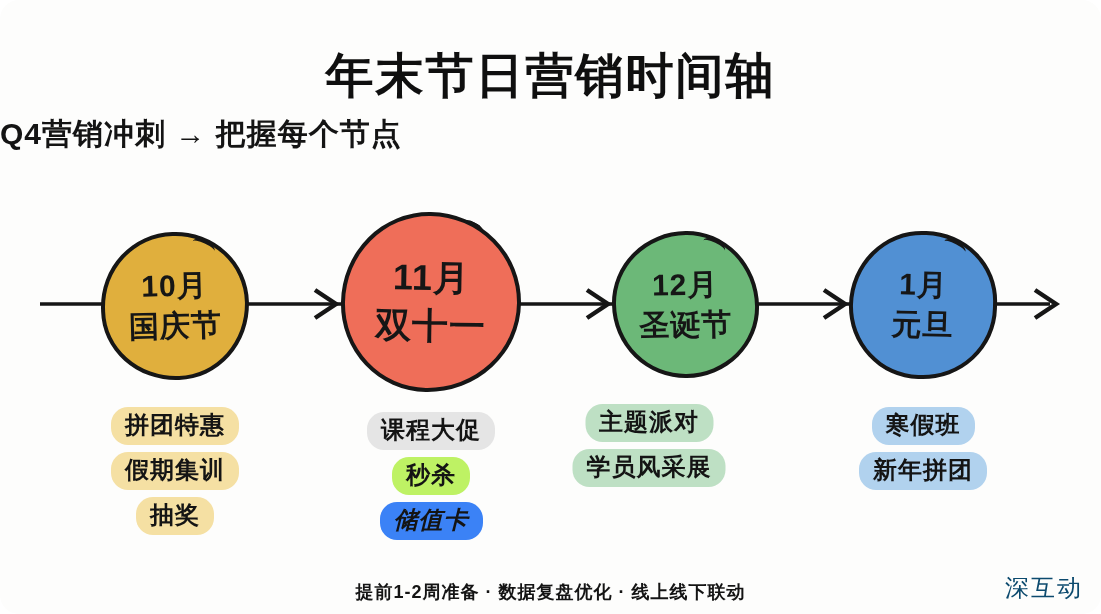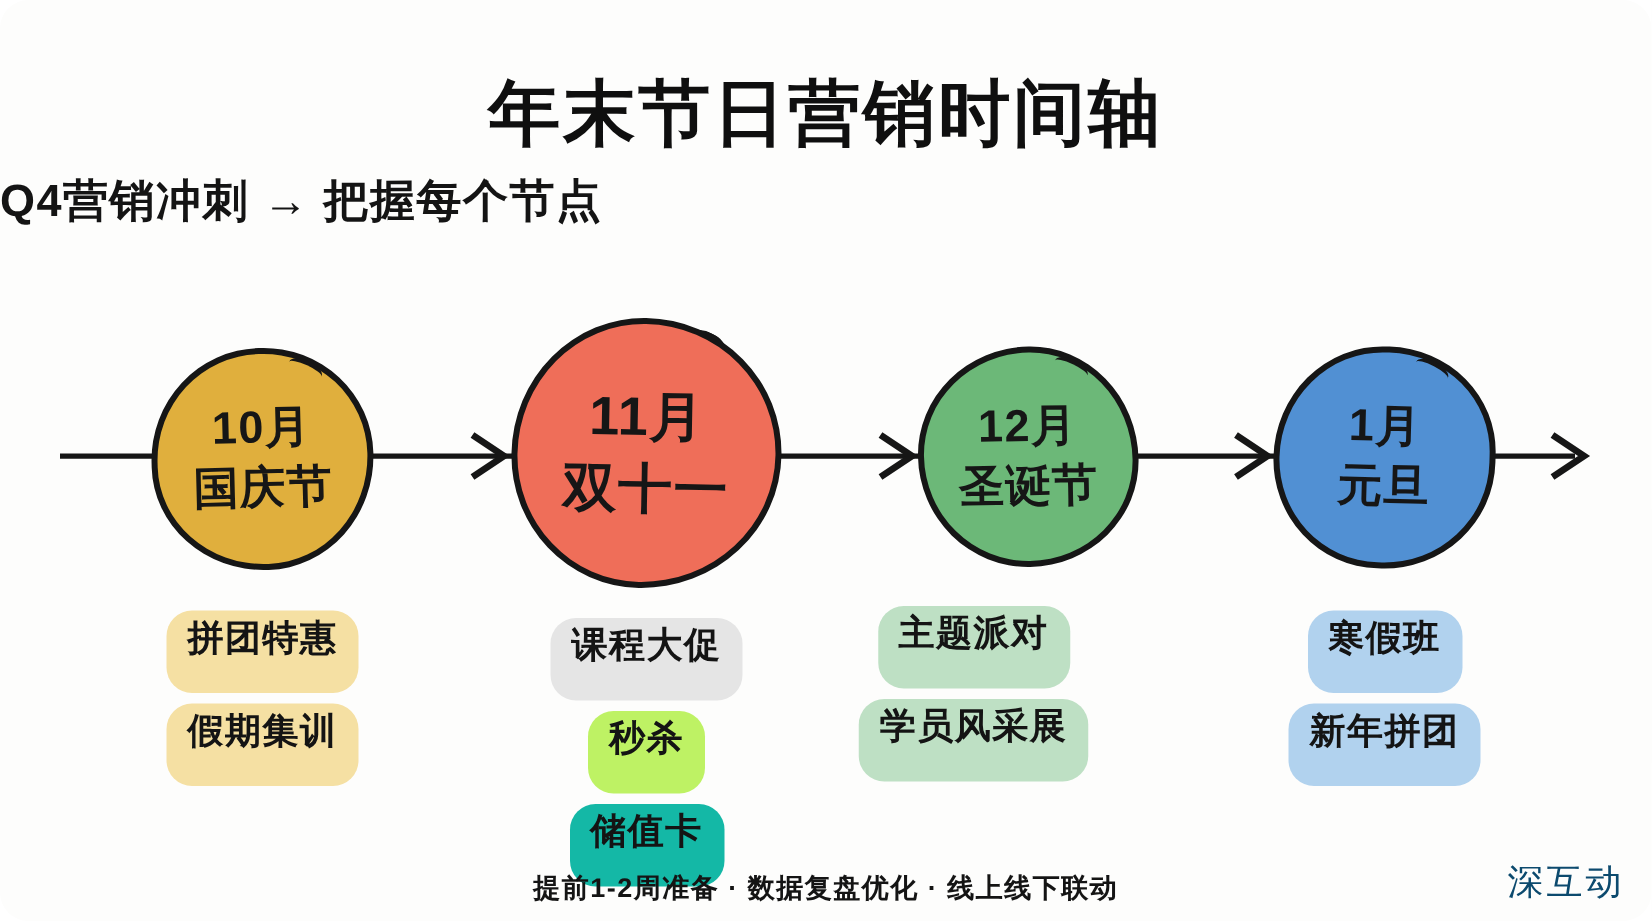--- a/index.html
+++ b/index.html
@@ -64,21 +64,21 @@
     transform:translateX(-50%);
   }
   .tg-0{left:175px;top:407px;}
   .tg-1{left:431px;top:412px;}
   .tg-2{left:649px;top:404px;}
   .tg-3{left:923px;top:407px;}
   .tag{
     display:inline-block;
     font-size:24px;font-weight:800;letter-spacing:1px;
     color:#141414;
-    padding:2px 14px 21px;
+    padding:2px 14px 4px;
     border-radius:17px;
     white-space:nowrap;
   }
   .footer-note{
     position:absolute;top:543px;left:0;width:100%;
     text-align:center;
     font-size:18px;font-weight:700;letter-spacing:1px;
     color:#141414;
     margin-top:37px;
   }
@@ -104,30 +104,31 @@
     <polyline points="1035,290 1056,304 1035,318" fill="none" stroke="#161616" stroke-width="4.5"></polyline>
   </svg>
 
   <div class="node-circle node-0" style="background-color: rgb(224, 175, 61);">
     <div>10月</div>
     <div>国庆节</div>
   </div>
   <div class="tag-group tg-0">
     <span class="tag" style="background-color: rgb(245, 224, 163);">拼团特惠</span>
     <span class="tag" style="background-color: rgb(245, 224, 163);">假期集训</span>
+    <span class="tag" style="background-color: rgb(245, 224, 163);">抽奖</span>
   </div>
 
   <div class="node-circle node-1" style="background-color: rgb(239, 110, 89);">
     <div>11月</div>
     <div>双十一</div>
   </div>
   <div class="tag-group tg-1">
     <span class="tag" style="background-color: #e5e5e5;">课程大促</span>
     <span class="tag" style="background-color: #bef264;">秒杀</span>
-    <span class="tag" style="background-color: #14b8a6;">储值卡</span>
+    <span class="tag" style="background-color: #3b82f6; font-style: italic;">储值卡</span>
   </div>
 
   <div class="node-circle node-2" style="background-color: rgb(108, 184, 120);">
     <div>12月</div>
     <div>圣诞节</div>
   </div>
   <div class="tag-group tg-2">
     <span class="tag" style="background-color: rgb(190, 224, 196);">主题派对</span>
     <span class="tag" style="background-color: rgb(190, 224, 196);">学员风采展</span>
   </div>

